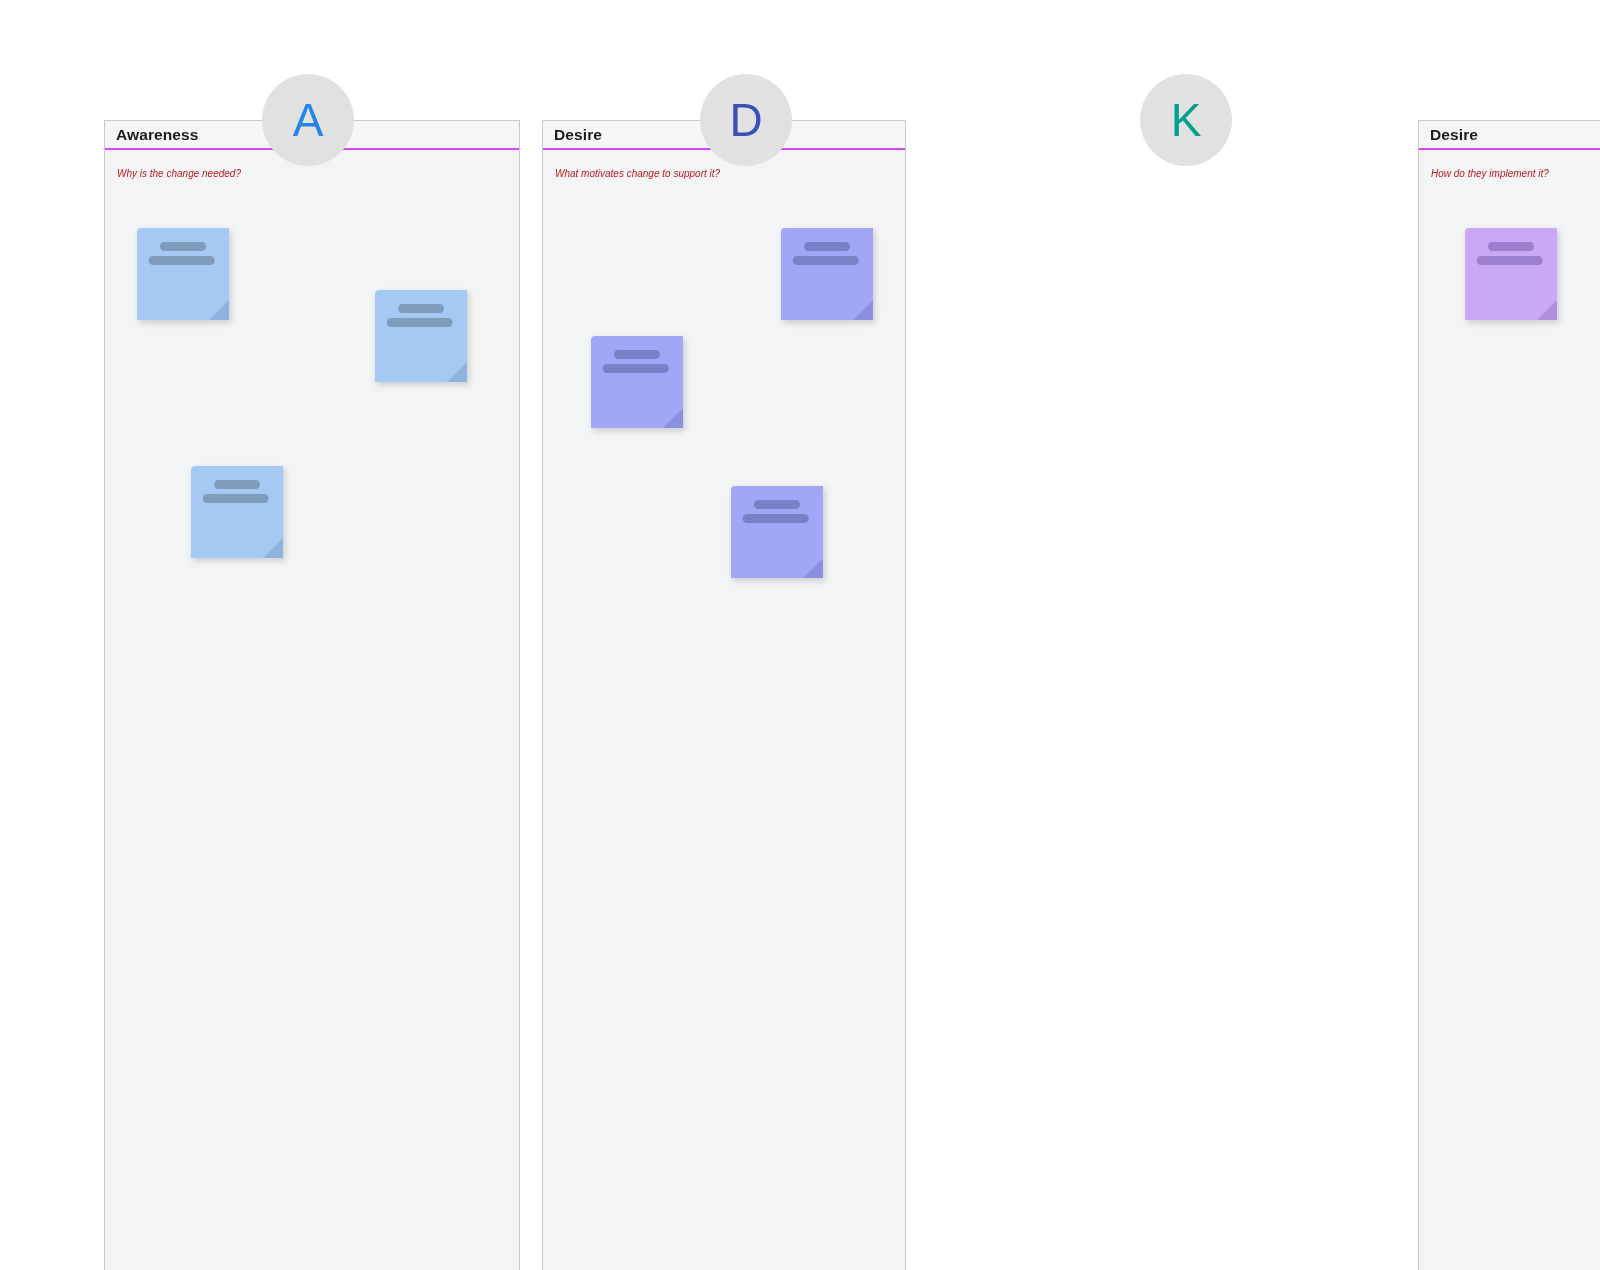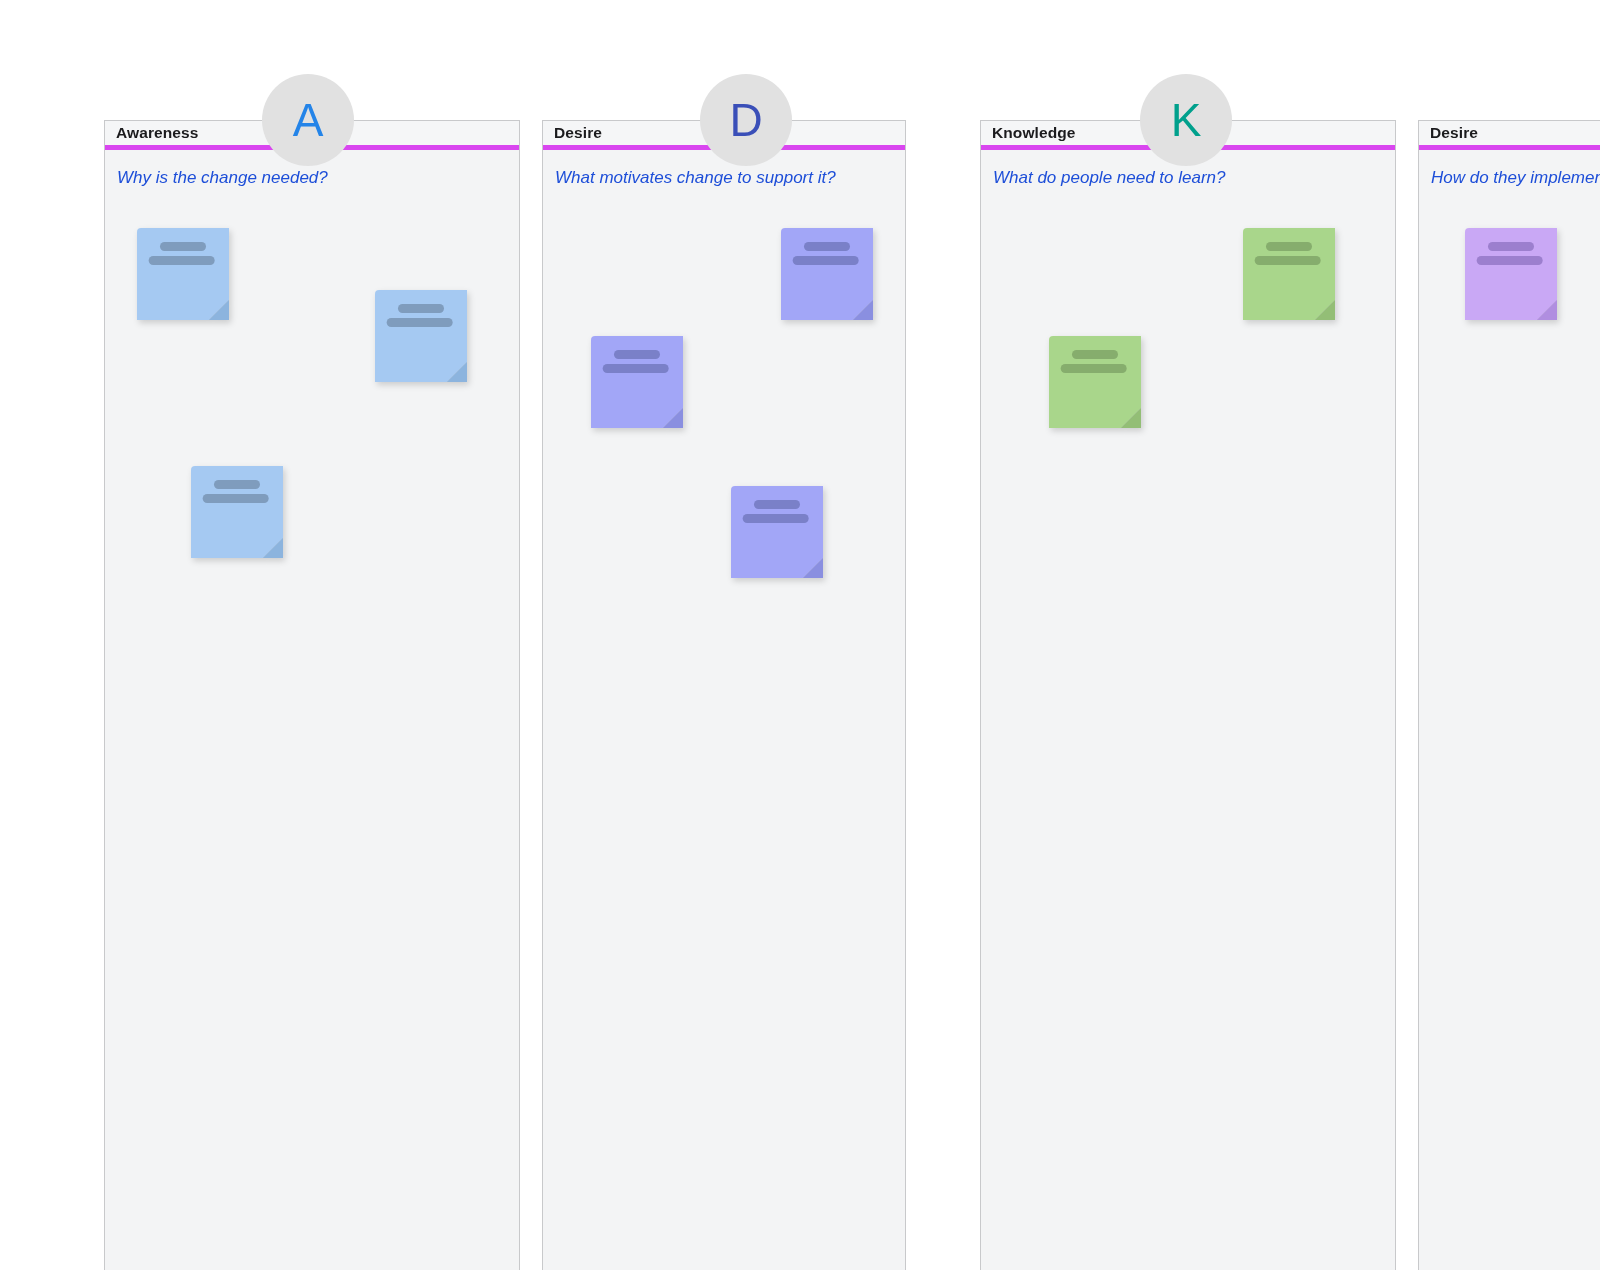--- a/index.html
+++ b/index.html
@@ -33,21 +33,21 @@
     background: #f3f4f5;
     border: 1px solid #c8c9cb;
     border-bottom: none;
     box-sizing: border-box;
   }
 
   .column-header {
     position: relative;
     height: 29px;
     background: #f5f6f7;
-    border-bottom: 5px solid #d946ef;
+    border-bottom: 2px solid #d946ef;
     box-sizing: border-box;
     display: flex;
     align-items: center;
     padding-left: 11px;
   }
 
   .column-title {
     font-size: 15.5px;
     font-weight: bold;
     color: #1b1b1d;
@@ -59,23 +59,23 @@
   .column-body {
     position: relative;
     height: calc(100% - 29px);
     overflow: hidden;
   }
 
   .column-prompt {
     position: absolute;
     left: 12px;
     top: 18px;
-    font-size: 17px;
+    font-size: 10px;
     font-style: italic;
-    color: #1d4ed8;
+    color: #b91c1c;
     white-space: nowrap;
     font-family: "Liberation Sans", sans-serif;
   }
 
   
   .badge {
     position: absolute;
     width: 92px;
     height: 92px;
     border-radius: 50%;
@@ -188,40 +188,20 @@
           <div class="note-body" style="background: rgb(162, 166, 247);"></div>
           <div class="note-fold" style="background: rgb(138, 143, 224);"></div>
           <div class="note-line top" style="background: rgb(122, 128, 200);"></div>
           <div class="note-line bottom" style="background: rgb(122, 128, 200);"></div>
         </div>
       </div>
     </div>
     <div class="badge" style="left: 700px; top: 74px; background: rgb(225, 225, 225);">
       <span class="badge-letter" style="color: rgb(58, 79, 184);">D</span>
     </div>
-    <div class="column" style="left: 980px; width: 416px; background: rgb(243, 244, 245); border-color: rgb(200, 201, 203);">
-      <div class="column-header">
-        <span class="column-title">Knowledge</span>
-      </div>
-      <div class="column-body">
-        <div class="column-prompt">What do people need to learn?</div>
-        <div class="note" style="left: 262px; top: 78px;">
-          <div class="note-body" style="background: rgb(169, 214, 139);"></div>
-          <div class="note-fold" style="background: rgb(147, 190, 118);"></div>
-          <div class="note-line top" style="background: rgb(134, 173, 109);"></div>
-          <div class="note-line bottom" style="background: rgb(134, 173, 109);"></div>
-        </div>
-        <div class="note" style="left: 68px; top: 186px;">
-          <div class="note-body" style="background: rgb(169, 214, 139);"></div>
-          <div class="note-fold" style="background: rgb(147, 190, 118);"></div>
-          <div class="note-line top" style="background: rgb(134, 173, 109);"></div>
-          <div class="note-line bottom" style="background: rgb(134, 173, 109);"></div>
-        </div>
-      </div>
-    </div>
     <div class="badge" style="left: 1140px; top: 74px; background: rgb(225, 225, 225);">
       <span class="badge-letter" style="color: rgb(0, 160, 140);">K</span>
     </div>
     <div class="column" style="left: 1418px; width: 416px; background: rgb(243, 244, 245); border-color: rgb(200, 201, 203);">
       <div class="column-header">
         <span class="column-title">Desire</span>
       </div>
       <div class="column-body">
         <div class="column-prompt">How do they implement it?</div>
         <div class="note" style="left: 46px; top: 78px;">

